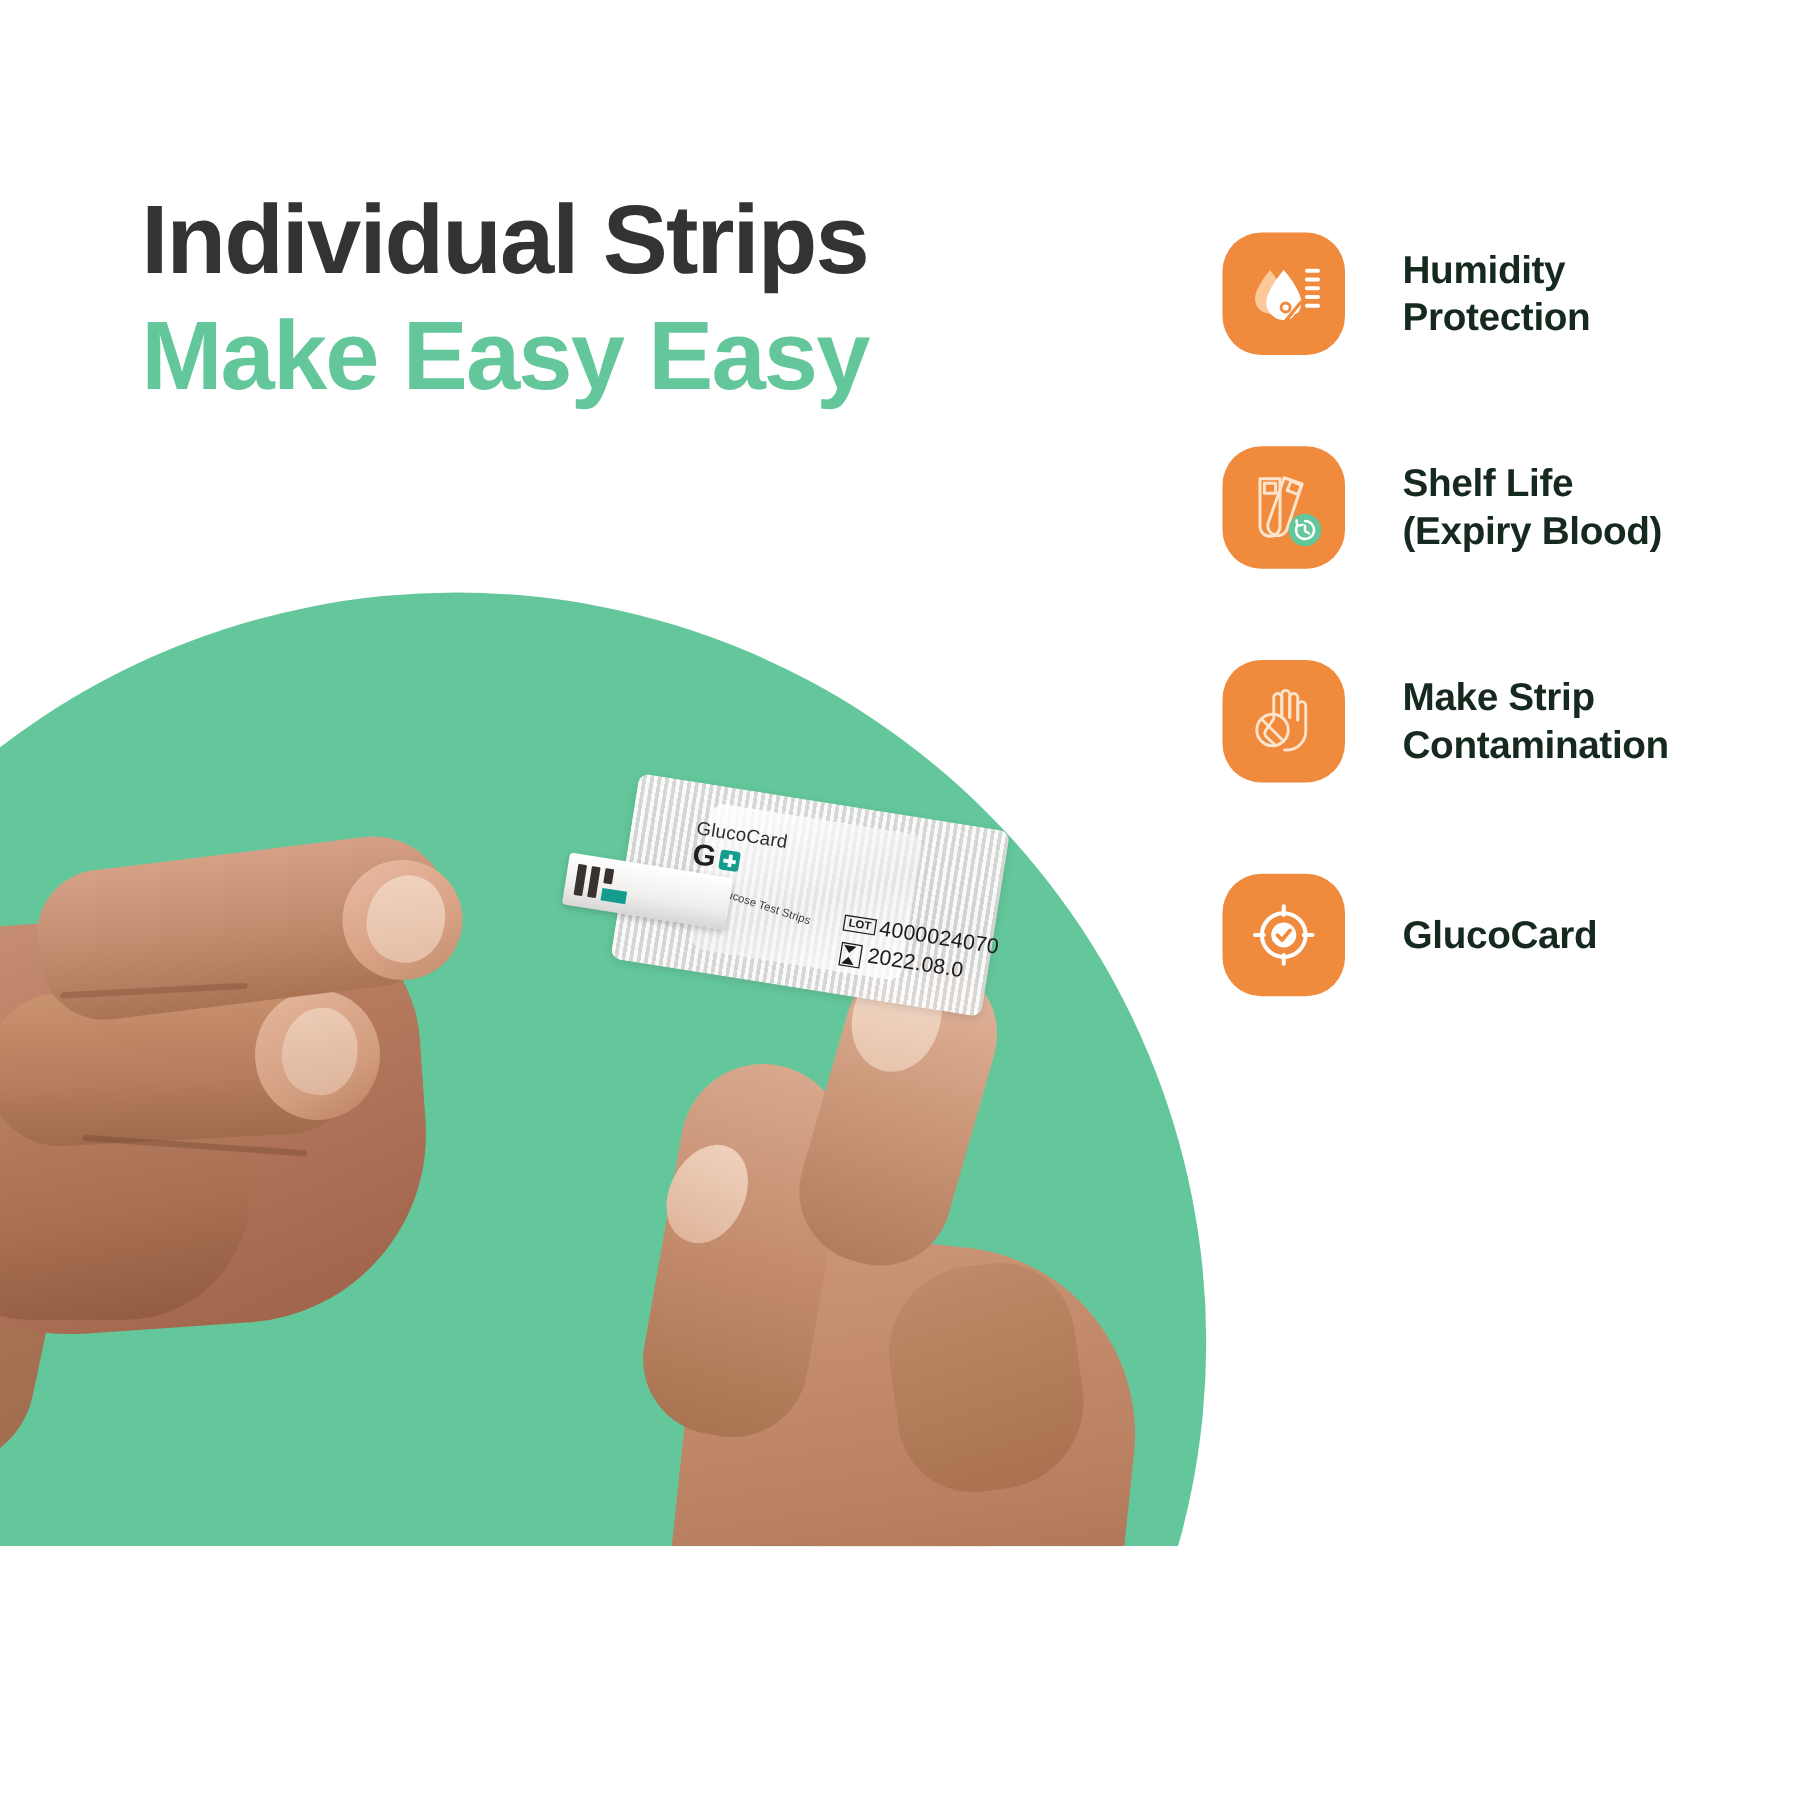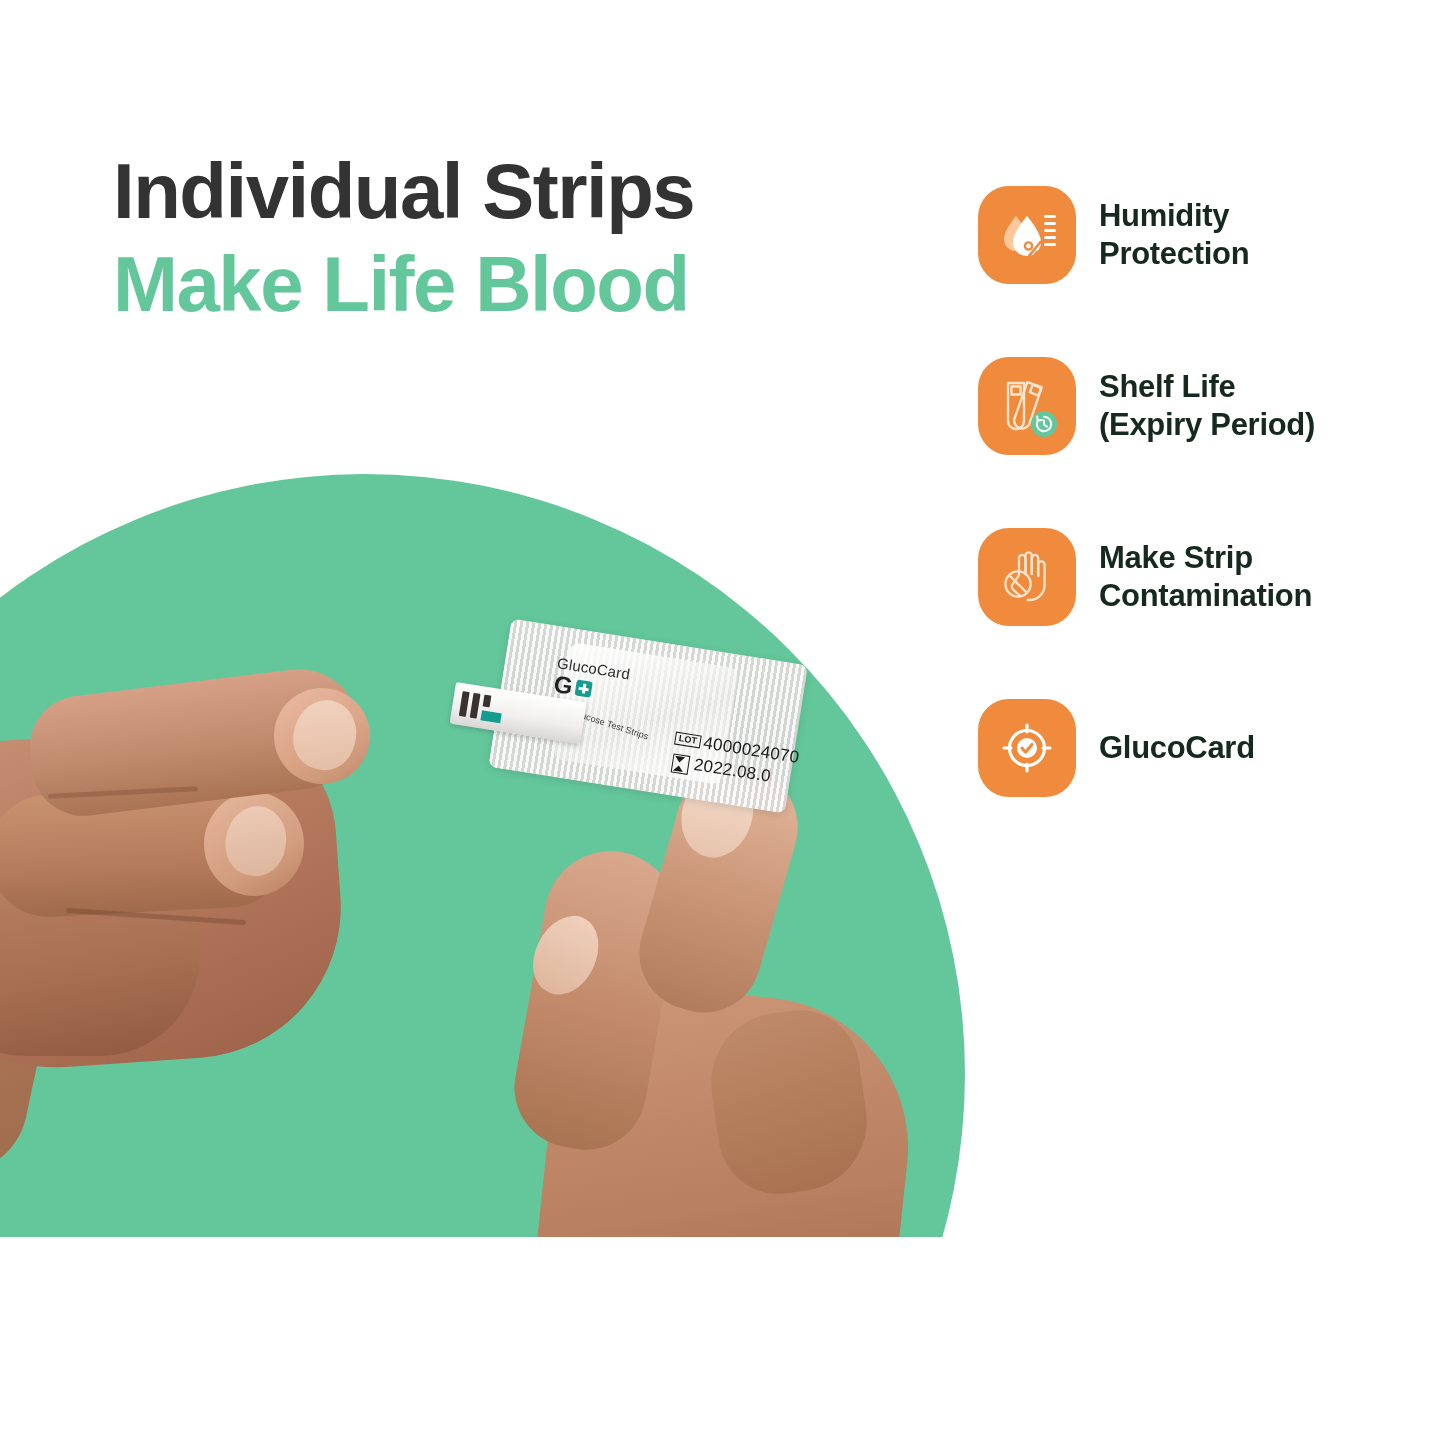--- a/index.html
+++ b/index.html
@@ -442,21 +442,21 @@
   .features {
     position: absolute;
     left: 978px;
     top: 186px;
     width: 430px;
   }
   .feature {
     position: relative;
     display: flex;
     align-items: center;
-    gap: 23px;
+    gap: 46px;
     margin-bottom: 73px;
   }
   .feature:last-child { margin-bottom: 0; }
   .icon-tile {
     position: relative;
     flex: 0 0 auto;
     width: 98px;
     height: 98px;
     border-radius: 31px;
     background: #F08A3C;
@@ -478,21 +478,21 @@
     transform: translate(-50%, -50%);
   }
 </style>
 </head>
 <body>
 
 <div id="canvas">
 
   <div class="headline">
     <div class="headline-line1">Individual Strips</div>
-    <div class="headline-line2">Make Life Blood</div>
+    <div class="headline-line2">Make Easy Easy</div>
   </div>
 
   <div class="green-circle"></div>
 
   <div class="photo-stage">
 
     <div class="hand-left">
       <div class="wrist"></div>
       <div class="palm"></div>
       <div class="knuckles"></div>
@@ -573,21 +573,21 @@
           </g>
           <circle cx="49" cy="50" r="13" fill="#63C79B"></circle>
           <g fill="none" stroke="#FFFFFF" stroke-width="2" stroke-linecap="round">
             <path d="M49 42.8 a7.2 7.2 0 1 1 -6.2 3.6"></path>
             <path d="M42.2 42.4 l0.6 4.2 l4.2 -0.7"></path>
             <path d="M49 46.6 v4.2 l3 1.8"></path>
           </g>
         </svg>
       </div>
       <div class="feature-label">Shelf Life
-(Expiry Period)</div>
+(Expiry Blood)</div>
     </div>
 
     <div class="feature">
       <div class="icon-tile">
         <svg width="64" height="64" viewBox="0 0 64 64">
           <g fill="none" stroke="#FDE4CC" stroke-width="2.3" stroke-linecap="round" stroke-linejoin="round">
             <path d="M24 30 V13 a3.2 3.2 0 0 1 6.4 0 V29"></path>
             <path d="M30.4 29 V10.5 a3.2 3.2 0 0 1 6.4 0 V29"></path>
             <path d="M36.8 29 V13 a3.2 3.2 0 0 1 6.4 0 V31"></path>
             <path d="M43.2 31 V19.5 a3.2 3.2 0 0 1 6.4 0 V40 a15 15 0 0 1 -15 15 h-2"></path>

